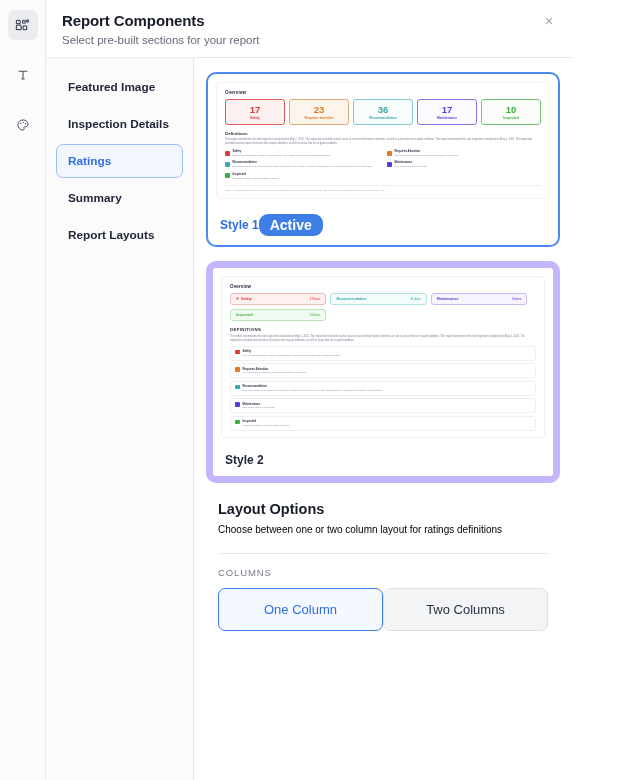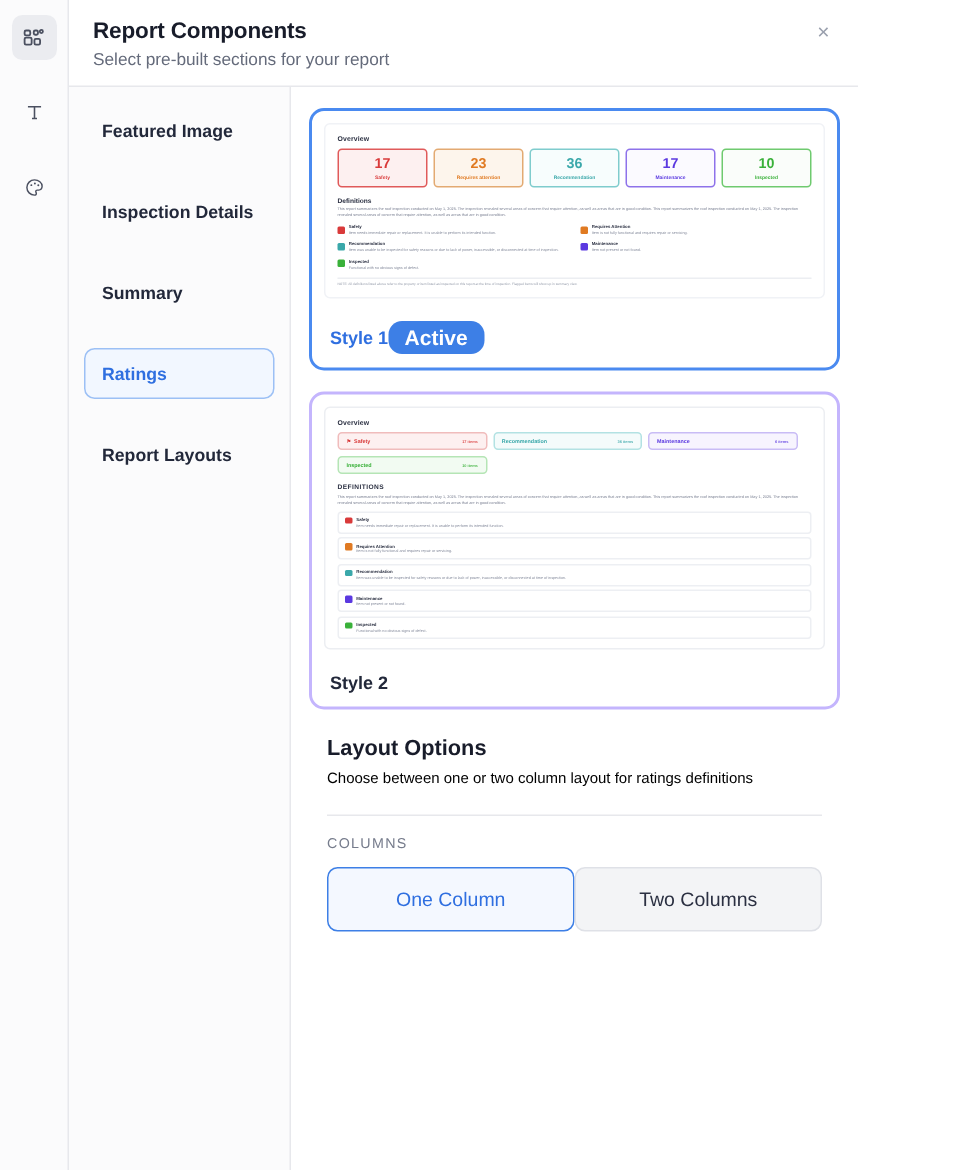--- a/index.html
+++ b/index.html
@@ -42,38 +42,38 @@
     display: flex; align-items: center; justify-content: center;
     font-size: 14px; line-height: 1;
   }
 
   .body { flex: 1; display: flex; min-height: 0; }
 
   
   .nav {
     width: 148px; flex: 0 0 148px;
     background: #fbfbfc; border-right: 1px solid #e7e8ec;
-    padding: 12px 10px; display: flex; flex-direction: column; gap: 20px;
+    padding: 12px 10px; display: flex; flex-direction: column; gap: 3px;
   }
   .nav-item {
     padding: 9px 11px; border-radius: 7px;
     font-size: 11.8px; font-weight: 700; color: #22283a;
     border: 1px solid transparent;
   }
   .nav-item.sel {
     color: #2f6fe0; background: #f2f7ff;
     border-color: #9cc0f5;
   }
 
   
   .content { flex: 1; overflow: hidden; padding: 14px 0 12px 0; background: #fff; }
 
   .style-card {
     margin: 0 12px 14px 12px;
-    border: 2px solid #c4b5fd; border-radius: 10px;
+    border: 7px solid #c4b5fd; border-radius: 10px;
     background: #fff; overflow: hidden;
   }
   .style-card.sel { border: 2px solid #4a8af0; }
 
   .preview {
     margin: 8px; background: #fff;
     border: 1px solid #eceef2; border-radius: 4px;
     padding: 7px 8px 6px 8px;
   }
   .style-card.sel .preview { border-color: #f0f2f6; }
@@ -202,22 +202,22 @@
       <h1>Report Components</h1>
       <p>Select pre-built sections for your report</p>
       <div class="close-btn">×</div>
     </div>
 
     <div class="body">
 
       <div class="nav">
         <div class="nav-item">Featured Image</div>
         <div class="nav-item">Inspection Details</div>
+        <div class="nav-item sel">Ratings</div>
         <div class="nav-item">Summary</div>
-        <div class="nav-item sel">Ratings</div>
         <div class="nav-item">Report Layouts</div>
       </div>
 
       <div class="content">
 
         <div class="style-card sel">
           <div class="preview">
             <div class="pv-title">Overview</div>
 
             <div class="tiles">

